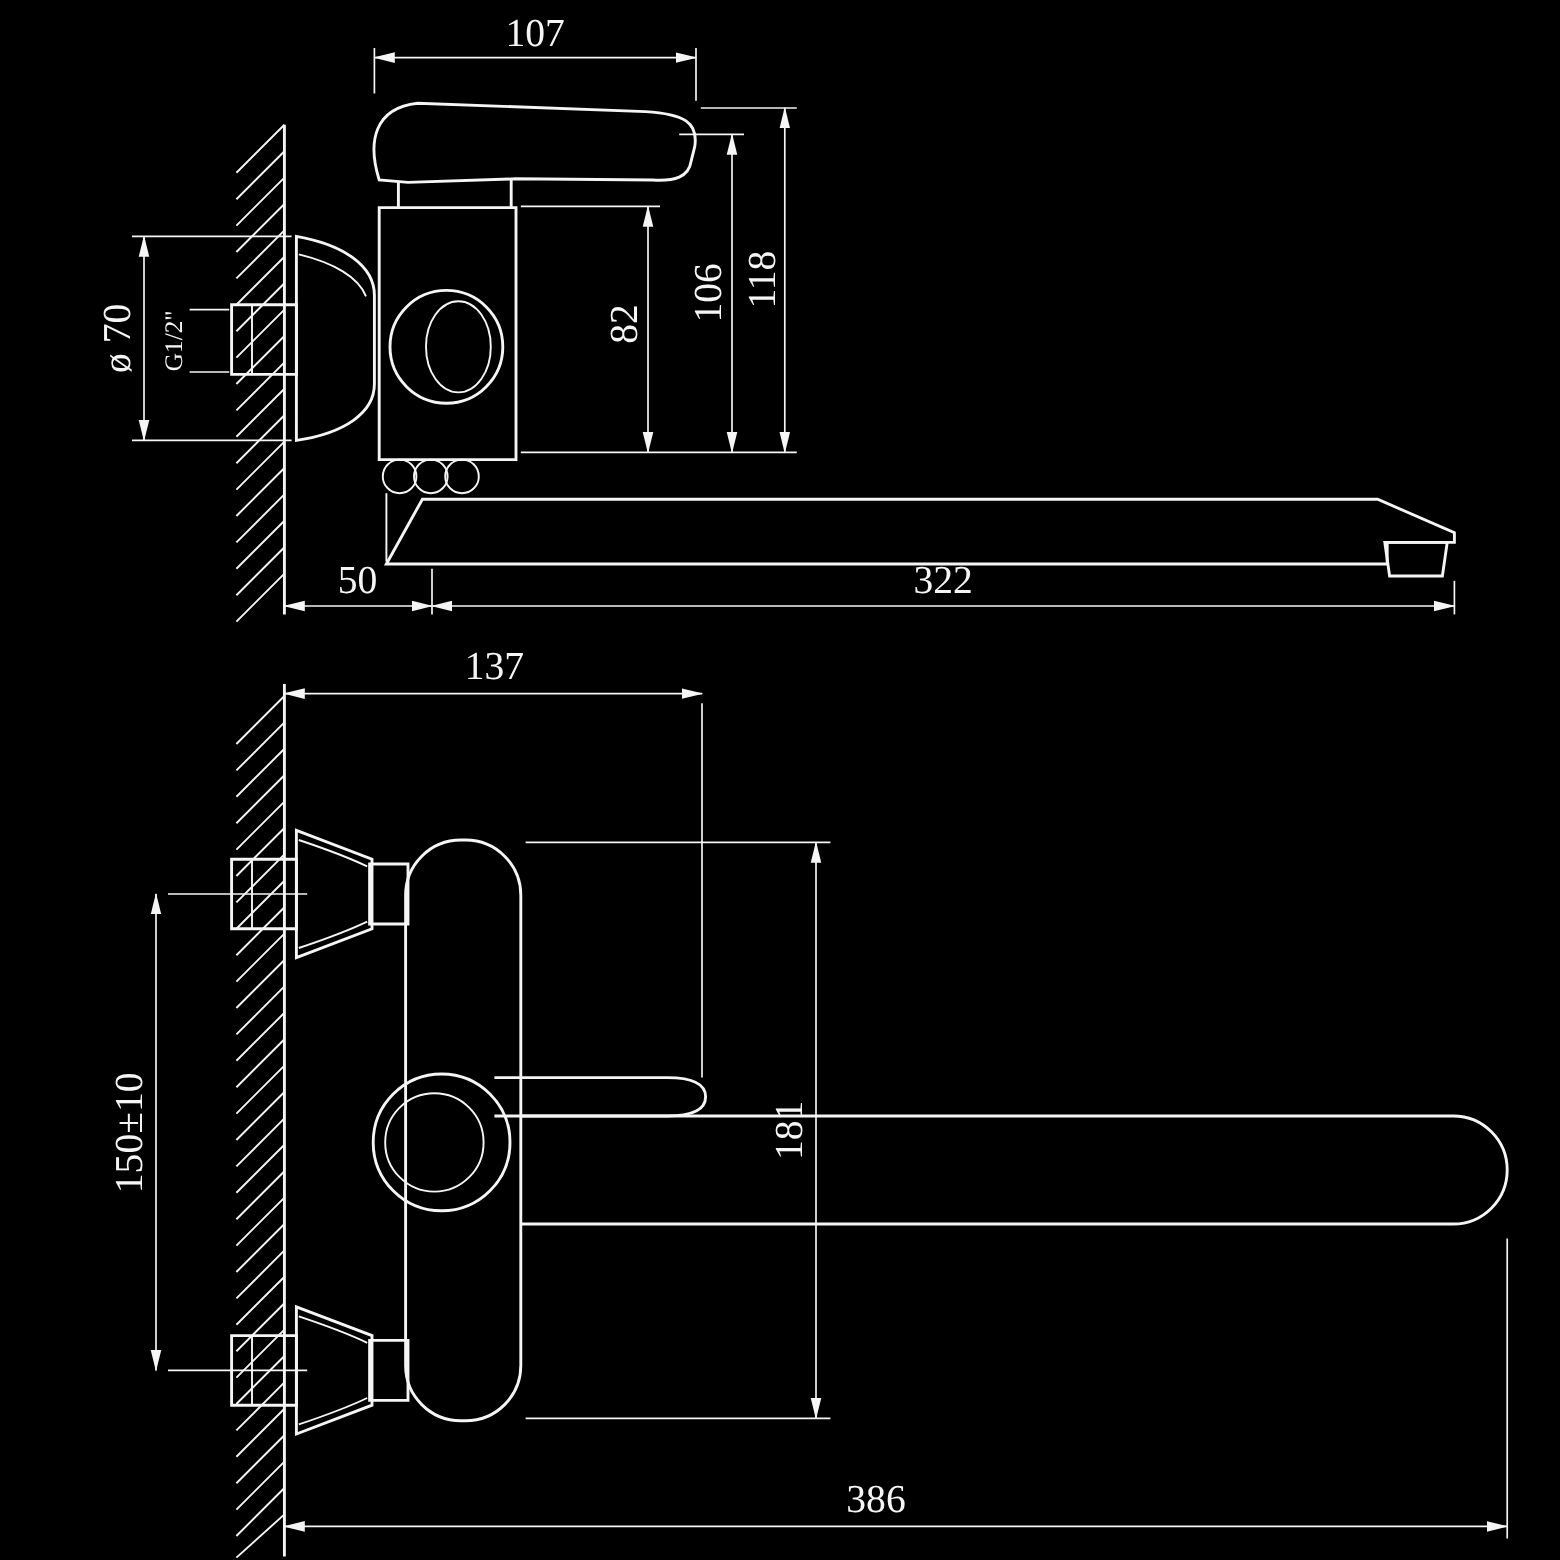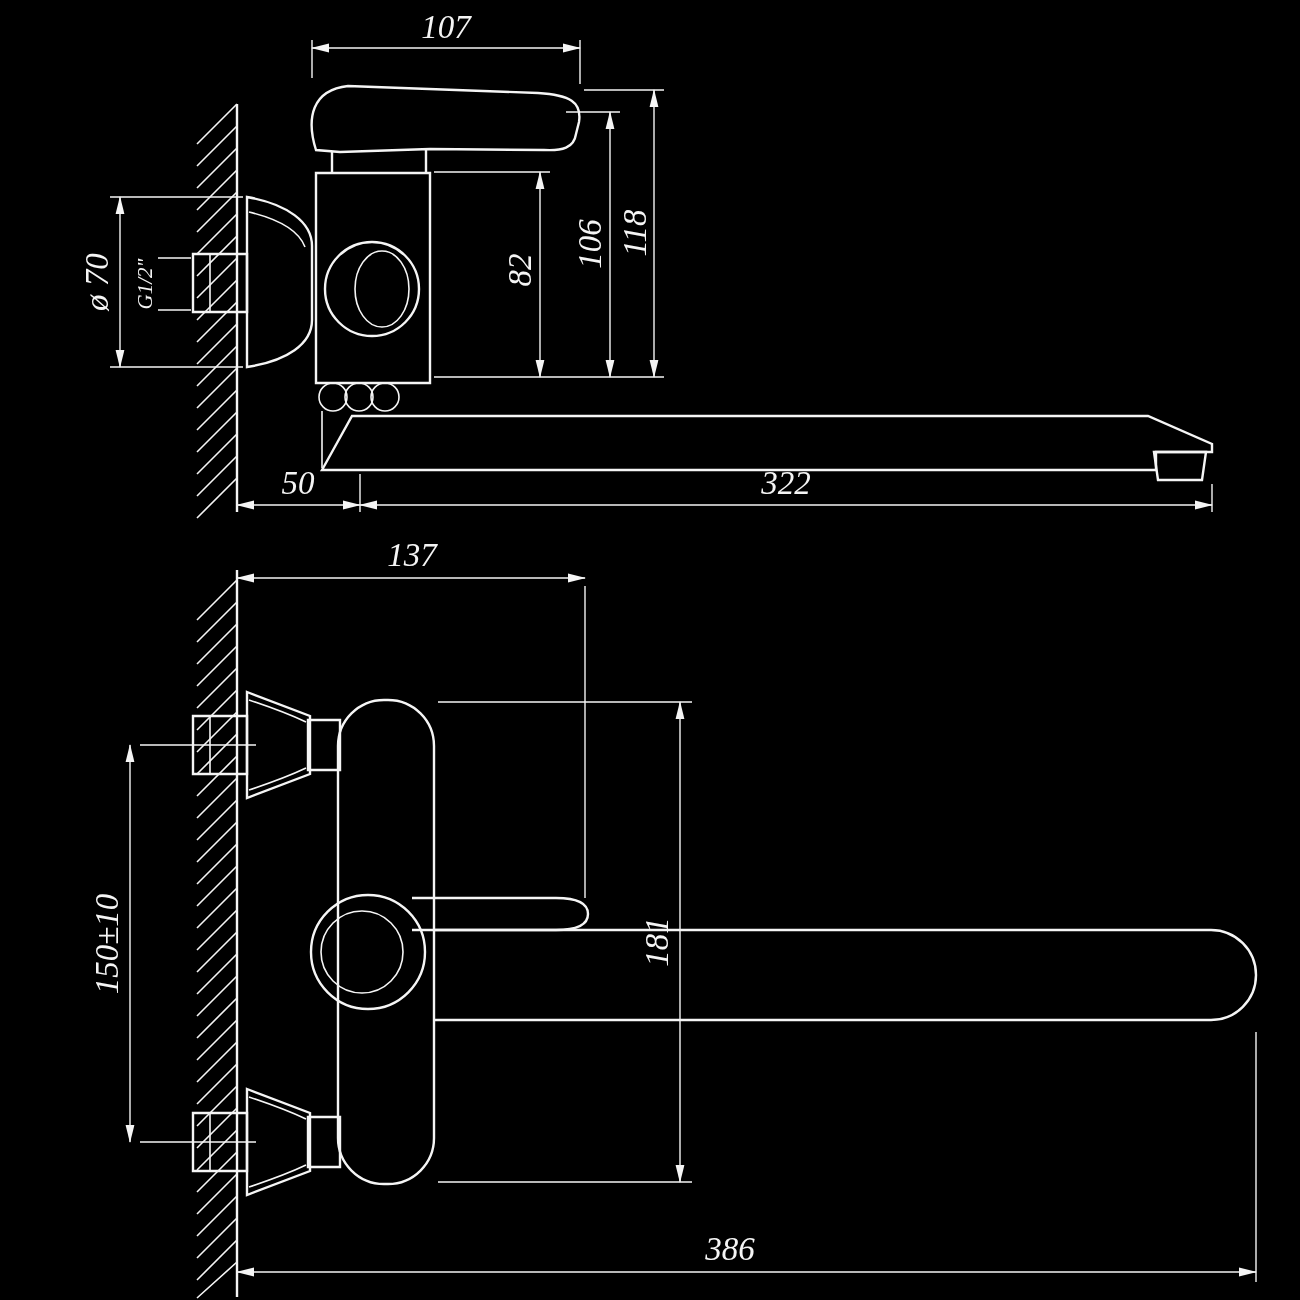--- a/index.html
+++ b/index.html
@@ -6,21 +6,20 @@
     margin: 0;
     padding: 0;
     background: #000000;
   }
   .page {
     width: 1300px;
     height: 1300px;
     background: #000000;
     position: relative;
     overflow: hidden;
-    font-style: italic;
   }
   svg { display: block; }
   .stroke { fill: none; stroke: #f5f5f5; }
   .outline { stroke-width: 2.4; }
   .thin    { stroke-width: 1.6; }
   .dim     { stroke-width: 1.4; }
   text.dim-label {
     font-family: "Liberation Serif", serif;
     font-size: 33px;
     fill: #f5f5f5;

